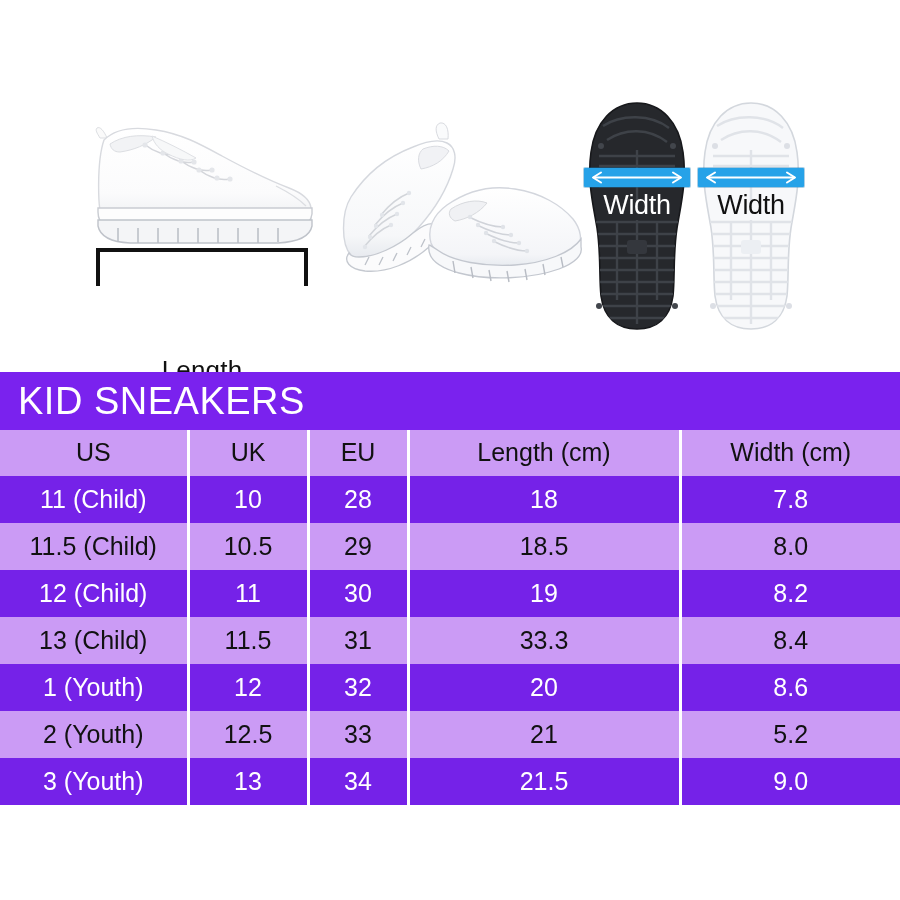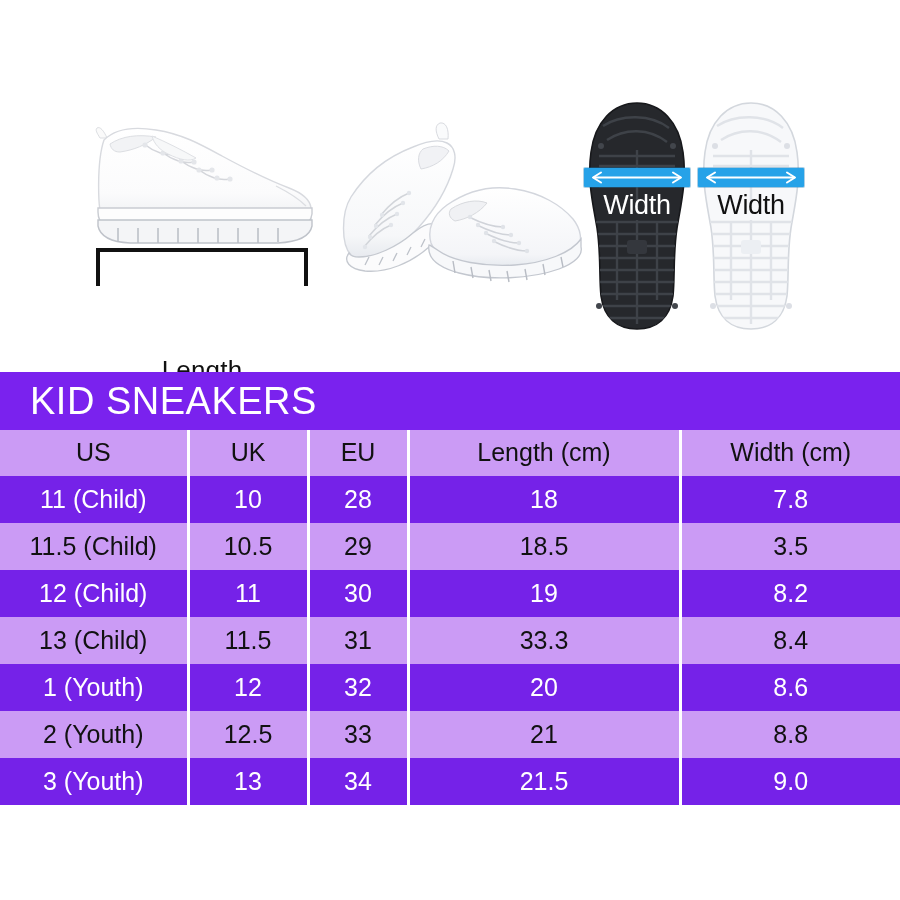--- a/index.html
+++ b/index.html
@@ -135,21 +135,21 @@
     height: 58px;
     background: #7a22ee;
     display: flex;
     align-items: center;
   }
   #chart-title {
     color: #ffffff;
     font-size: 38px;
     font-weight: normal;
     letter-spacing: 0.5px;
-    padding-left: 30px;
+    padding-left: 18px;
     line-height: 1;
   }
 
   
   #size-table-wrap {
     position: absolute;
     left: 0;
     top: 430px;
     width: 900px;
   }
@@ -512,21 +512,21 @@
         <td>10</td>
         <td>28</td>
         <td>18</td>
         <td>7.8</td>
       </tr>
       <tr class="row-light">
         <td>11.5 (Child)</td>
         <td>10.5</td>
         <td>29</td>
         <td>18.5</td>
-        <td>3.5</td>
+        <td>8.0</td>
       </tr>
       <tr class="row-dark">
         <td>12 (Child)</td>
         <td>11</td>
         <td>30</td>
         <td>19</td>
         <td>8.2</td>
       </tr>
       <tr class="row-light">
         <td>13 (Child)</td>
@@ -540,21 +540,21 @@
         <td>12</td>
         <td>32</td>
         <td>20</td>
         <td>8.6</td>
       </tr>
       <tr class="row-light">
         <td>2 (Youth)</td>
         <td>12.5</td>
         <td>33</td>
         <td>21</td>
-        <td>8.8</td>
+        <td>5.2</td>
       </tr>
       <tr class="row-dark">
         <td>3 (Youth)</td>
         <td>13</td>
         <td>34</td>
         <td>21.5</td>
         <td>9.0</td>
       </tr>
     </tbody>
   </table>

